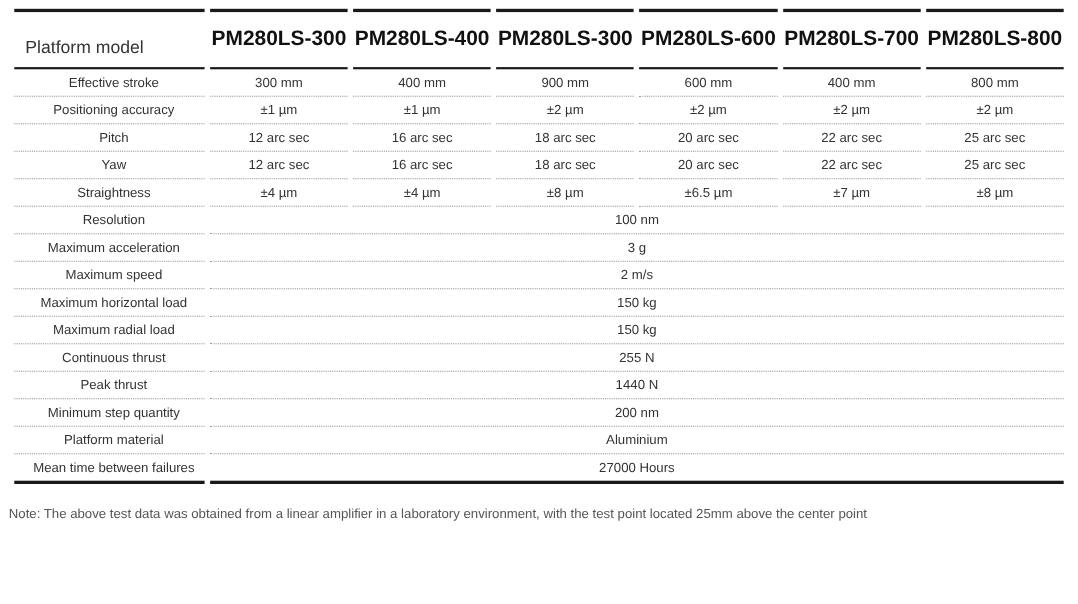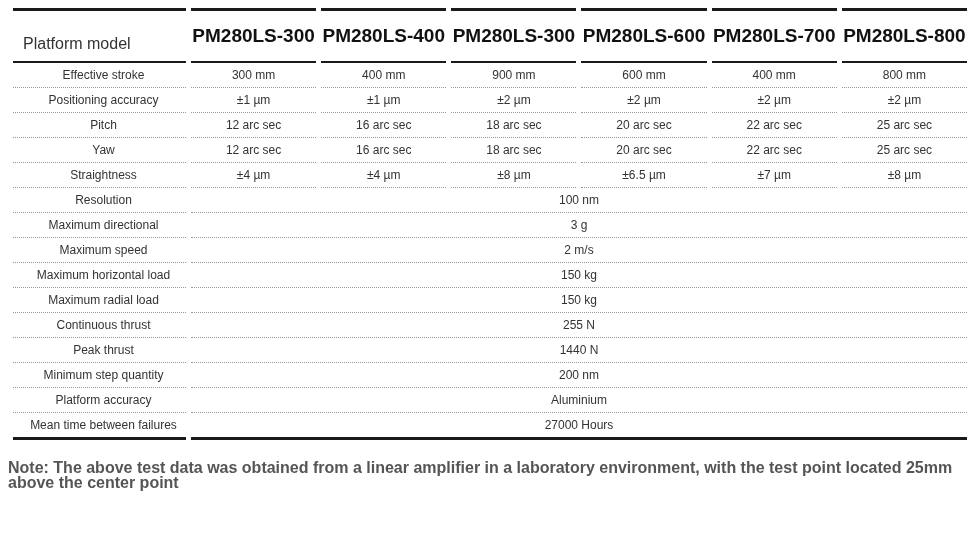--- a/index.html
+++ b/index.html
@@ -56,24 +56,23 @@
   }
   td.rowlabel {
     text-align: center;
     padding-left: 10px;
   }
   tbody tr:last-child td {
     border-bottom: 3px solid var(--border-strong);
   }
   p.note {
     margin: 20px 0 0 0;
-    font-size: 16px;
+    font-size: 12px;
     color: var(--note-text);
     line-height: 15px;
-    font-weight: bold;
   }
 </style>
 </head>
 <body>
 
 <div class="page">
   <table class="spec">
     <colgroup>
       <col style="width:173px">
       <col span="6">
@@ -135,21 +134,21 @@
           <td>±8 µm</td>
           <td>±6.5 µm</td>
           <td>±7 µm</td>
           <td>±8 µm</td>
         </tr>
         <tr>
           <td class="rowlabel">Resolution</td>
           <td colspan="6">100 nm</td>
         </tr>
         <tr>
-          <td class="rowlabel">Maximum directional</td>
+          <td class="rowlabel">Maximum acceleration</td>
           <td colspan="6">3 g</td>
         </tr>
         <tr>
           <td class="rowlabel">Maximum speed</td>
           <td colspan="6">2 m/s</td>
         </tr>
         <tr>
           <td class="rowlabel">Maximum horizontal load</td>
           <td colspan="6">150 kg</td>
         </tr>
@@ -163,21 +162,21 @@
         </tr>
         <tr>
           <td class="rowlabel">Peak thrust</td>
           <td colspan="6">1440 N</td>
         </tr>
         <tr>
           <td class="rowlabel">Minimum step quantity</td>
           <td colspan="6">200 nm</td>
         </tr>
         <tr>
-          <td class="rowlabel">Platform accuracy</td>
+          <td class="rowlabel">Platform material</td>
           <td colspan="6">Aluminium</td>
         </tr>
         <tr>
           <td class="rowlabel">Mean time between failures</td>
           <td colspan="6">27000 Hours</td>
         </tr>
       </tbody>
   </table>
 
   <p class="note">Note: The above test data was obtained from a linear amplifier in a laboratory environment, with the test point located 25mm above the center point</p>

